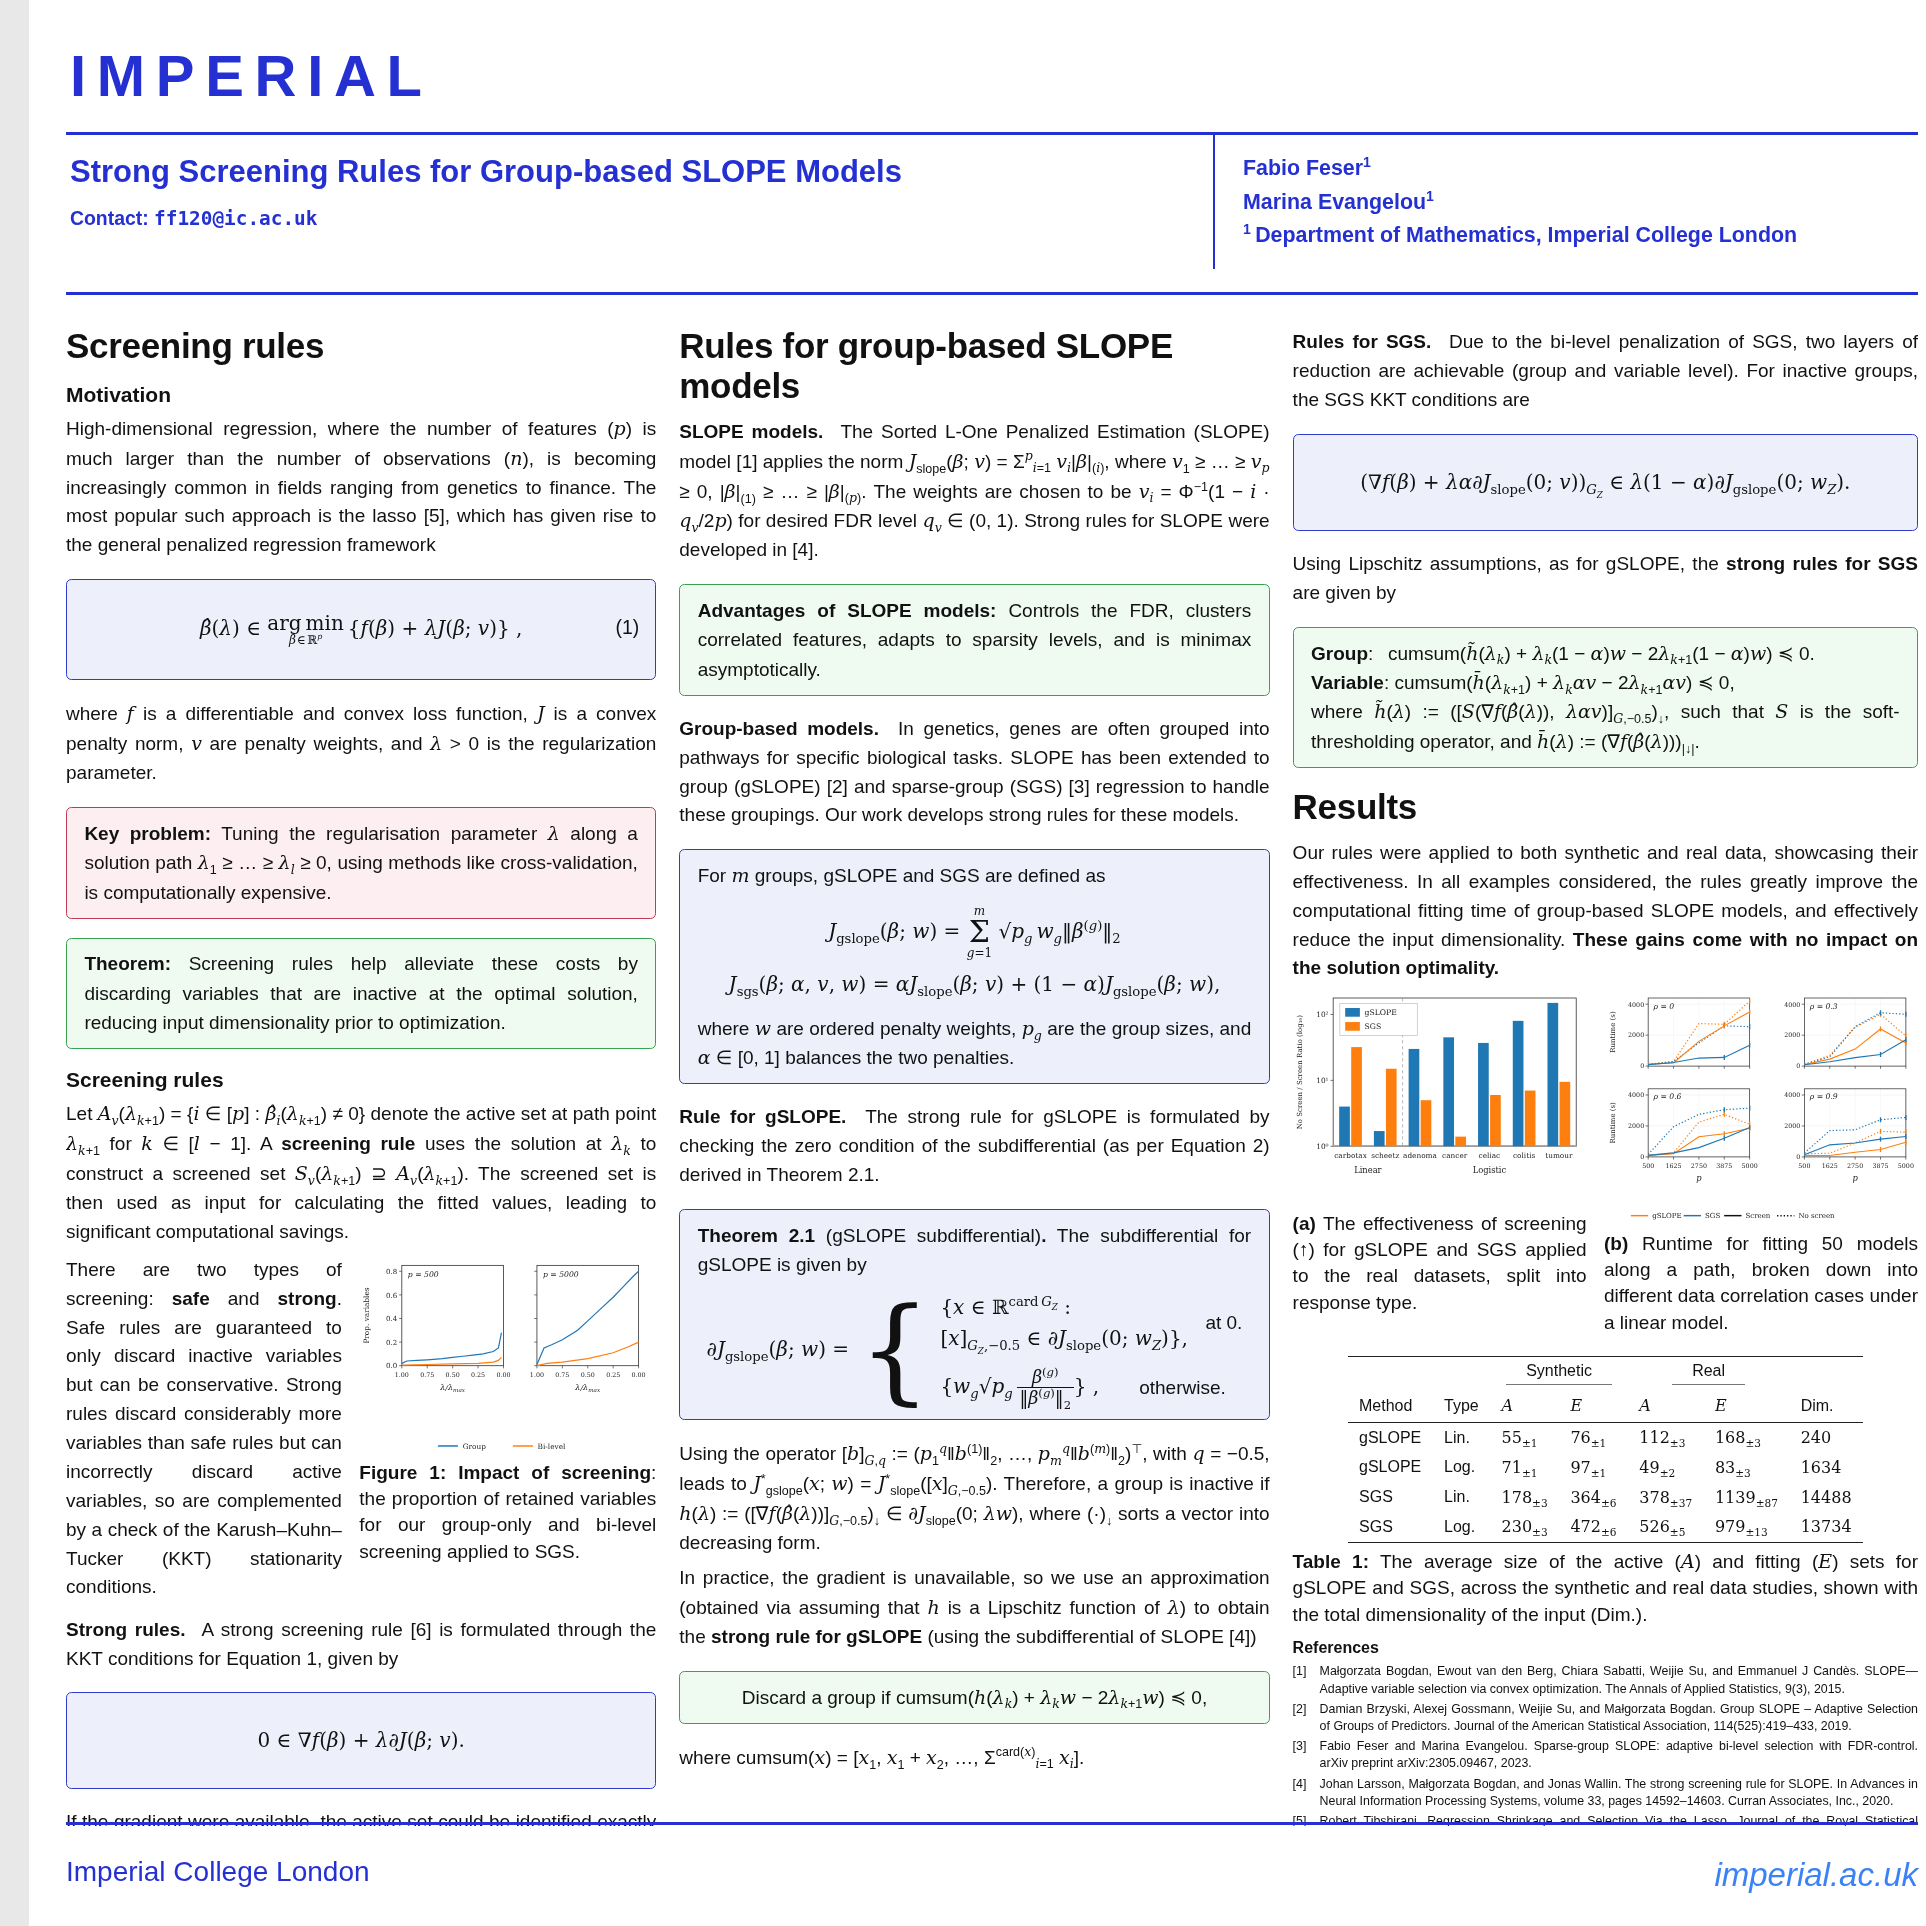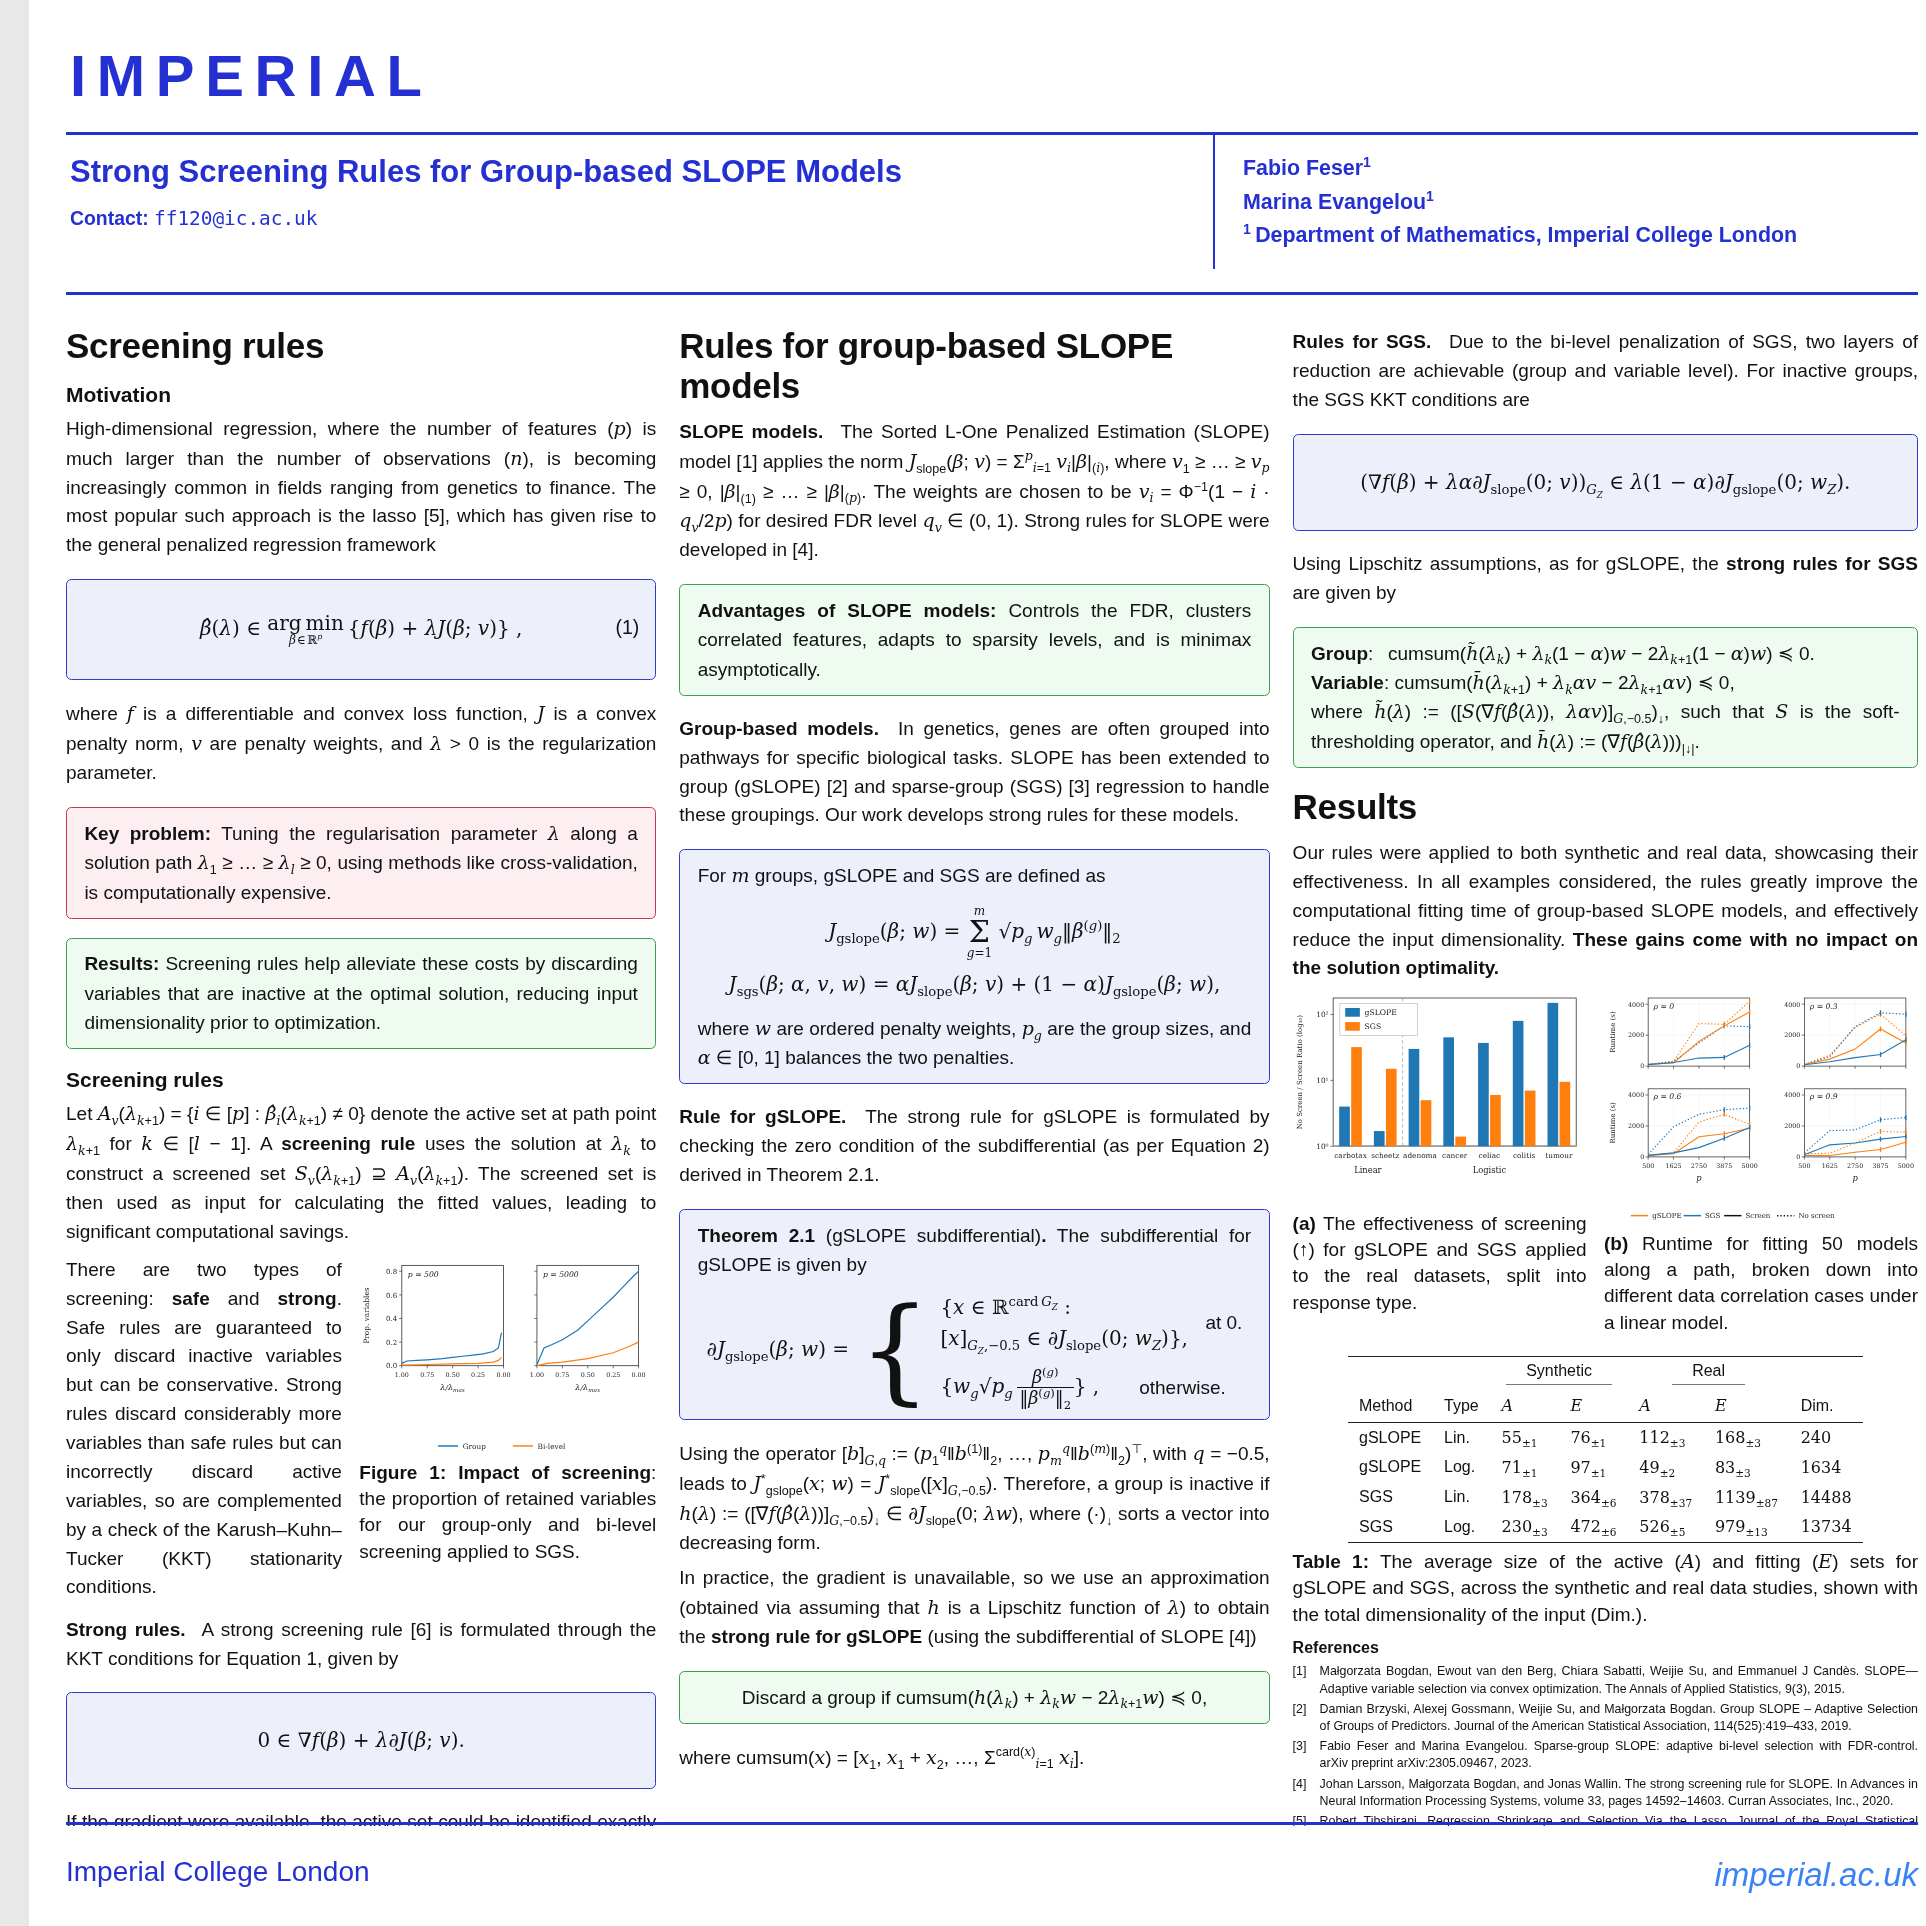--- a/index.html
+++ b/index.html
@@ -4,21 +4,21 @@
 <style>
   html,body{margin:0;padding:0;background:#e8e8e8;}
   .poster{position:relative;width:1926px;height:1926px;background:#ffffff;box-sizing:border-box;
           padding:33px 37px 0 37px;font-family:"Liberation Sans",sans-serif;color:#111;overflow:hidden;margin-left:29px;}
   .logo{font-size:58px;font-weight:800;letter-spacing:10.7px;color:#2430d2;margin:9.4px 0 0 4px;}
   .hrule{height:2.7px;background:#2430d2;margin-top:23px;}
   .title-band{display:flex;align-items:stretch;}
   .tb-left{flex:1;padding:19px 20px 20px 4px;}
   .poster-title{font-size:31px;font-weight:800;color:#2430d2;margin:0 0 17.4px 0;}
   .contact{font-size:19.4px;font-weight:800;color:#2430d2;}
-  .contact .email{font-family:"DejaVu Sans Mono",monospace;font-weight:400;}
+  .contact .email{font-family:"DejaVu Sans Mono",monospace;font-weight:700;}
   .tb-right{width:675px;border-left:2px solid #2430d2;padding:17.4px 0 17.4px 28px;display:flex;flex-direction:column;justify-content:center;}
   .author{font-size:21.4px;font-weight:800;color:#2430d2;line-height:1.55;}
   .affil{font-size:21.4px;font-weight:800;color:#2430d2;line-height:1.55;}
   sup,sub{font-size:66%;line-height:0;}
   main{display:grid;grid-template-columns:1fr 1fr 1fr;column-gap:23px;margin-top:20px;height:1511px;overflow:hidden;}
   h2.section{font-size:35px;font-weight:700;margin:10.7px 0 12px 0;letter-spacing:-0.3px;}
   h3.sub{font-size:21px;font-weight:800;margin:17.4px 0 1.3px 0;}
   p.body{font-size:19px;line-height:1.52;margin:6.7px 0;text-align:justify;}
   p.body b{font-weight:800;}
   i{font-family:"DejaVu Serif",serif;}
@@ -92,21 +92,21 @@
       <p class="body">High-dimensional regression, where the number of features (<i>p</i>) is much larger than the number of observations (<i>n</i>), is becoming increasingly common in fields ranging from genetics to finance. The most popular such approach is the lasso [5], which has given rise to the general penalized regression framework</p>
       <div class="box bluebox eqbox">
         <span class="eq"><i>β̂</i>(<i>λ</i>) ∈ <span class="stk">
               <span>arg min</span>
               <span class="sm"><i>β</i> ∈ ℝ<sup><i>p</i></sup></span>
             </span> {<i>f</i>(<i>β</i>) + <i>λJ</i>(<i>β</i>; <i>v</i>)} ,</span>
         <span class="eqtag">(1)</span>
       </div>
       <p class="body">where <i>f</i> is a differentiable and convex loss function, <i>J</i> is a convex penalty norm, <i>v</i> are penalty weights, and <i>λ</i> &gt; 0 is the regularization parameter.</p>
       <div class="box redbox"><b>Key problem:</b> Tuning the regularisation parameter <i>λ</i> along a solution path <i>λ</i><sub>1</sub> ≥ … ≥ <i>λ</i><sub><i>l</i></sub> ≥ 0, using methods like cross-validation, is computationally expensive.</div>
-      <div class="box greenbox"><b>Results:</b> Screening rules help alleviate these costs by discarding variables that are inactive at the optimal solution, reducing input dimensionality prior to optimization.</div>
+      <div class="box greenbox"><b>Theorem:</b> Screening rules help alleviate these costs by discarding variables that are inactive at the optimal solution, reducing input dimensionality prior to optimization.</div>
       <h3 class="sub">Screening rules</h3>
       <p class="body">Let <i>A</i><sub><i>v</i></sub>(<i>λ</i><sub><i>k</i>+1</sub>) = {<i>i</i> ∈ [<i>p</i>] : <i>β̂</i><sub><i>i</i></sub>(<i>λ</i><sub><i>k</i>+1</sub>) ≠ 0} denote the active set at path point <i>λ</i><sub><i>k</i>+1</sub> for <i>k</i> ∈ [<i>l</i> − 1]. A <b>screening rule</b> uses the solution at <i>λ</i><sub><i>k</i></sub> to construct a screened set <i>S</i><sub><i>v</i></sub>(<i>λ</i><sub><i>k</i>+1</sub>) ⊇ <i>A</i><sub><i>v</i></sub>(<i>λ</i><sub><i>k</i>+1</sub>). The screened set is then used as input for calculating the fitted values, leading to significant computational savings.</p>
       <div class="fig1-row">
         <p class="body fig1-text" style="margin-top:0">There are two types of screening: <b>safe</b> and <b>strong</b>. Safe rules are guaranteed to only discard inactive variables but can be conservative. Strong rules discard considerably more variables than safe rules but can incorrectly discard active variables, so are complemented by a check of the Karush–Kuhn–Tucker (KKT) stationarity conditions.</p>
         <div class="fig1-fig">
           <div><svg width="297" height="198" viewBox="0 0 444 296">
                 <rect x="64" y="14" width="152" height="150" fill="#ffffff" stroke="#333" stroke-width="1.2"></rect>
                 <line x1="60" y1="164" x2="64" y2="164" stroke="#333"></line>
                 <text x="57" y="168" text-anchor="end" font-size="10.5">0.0</text>
                 <line x1="60" y1="128.70588235294116" x2="64" y2="128.70588235294116" stroke="#333"></line>

